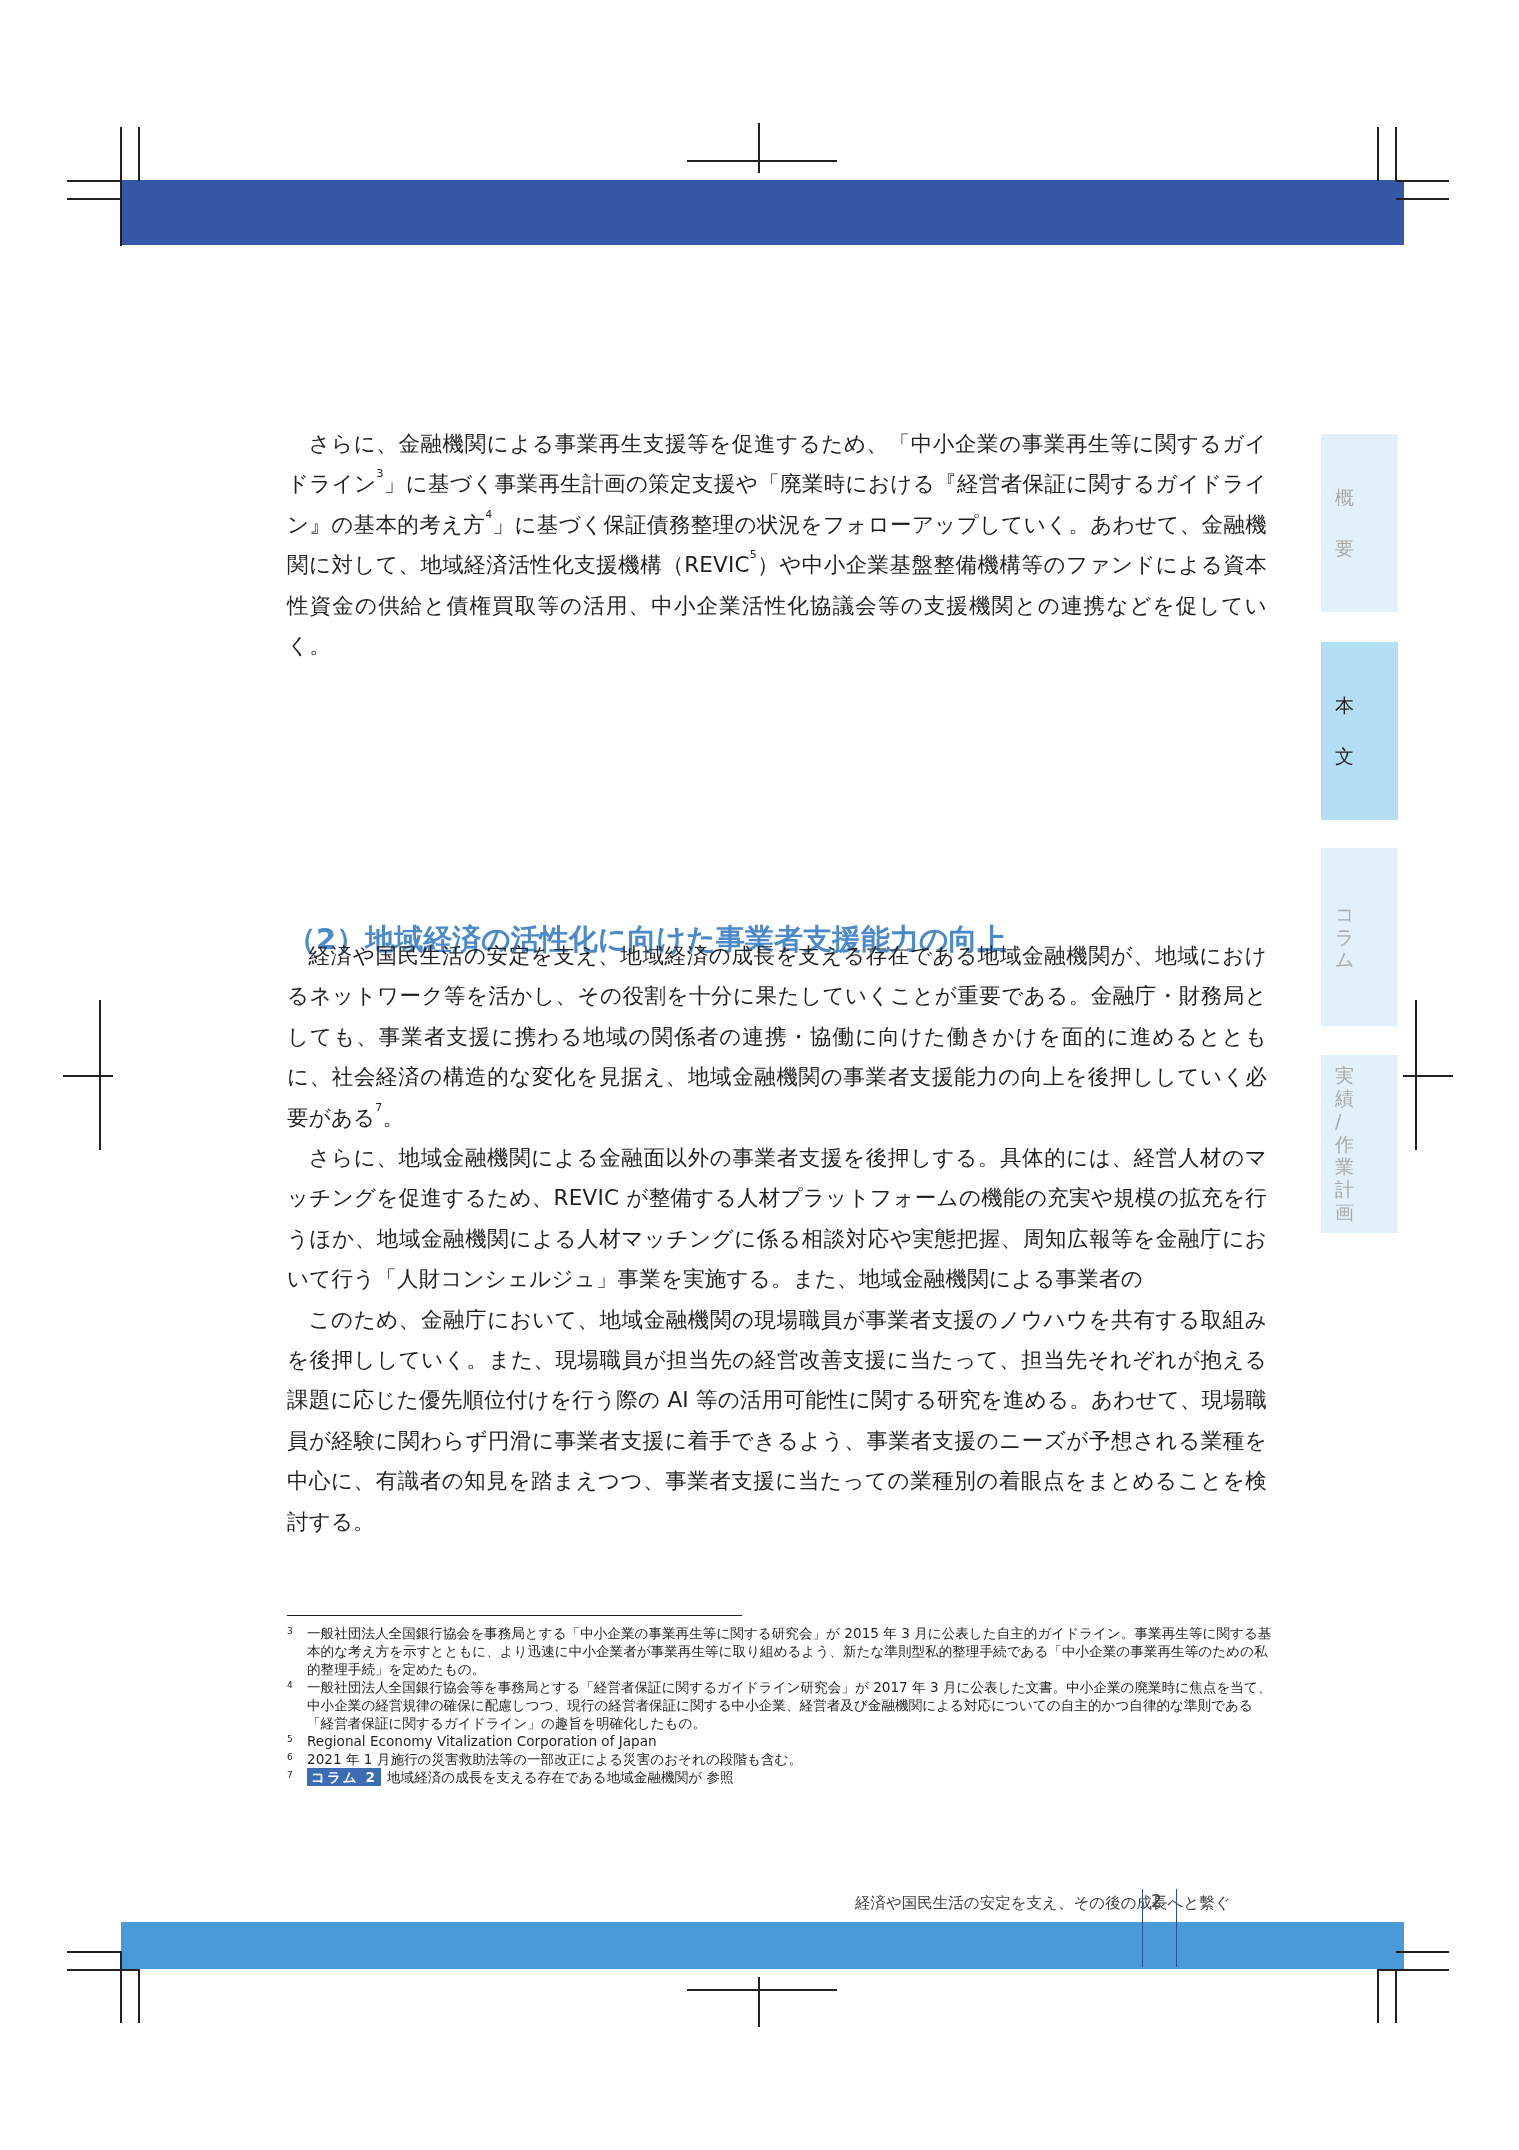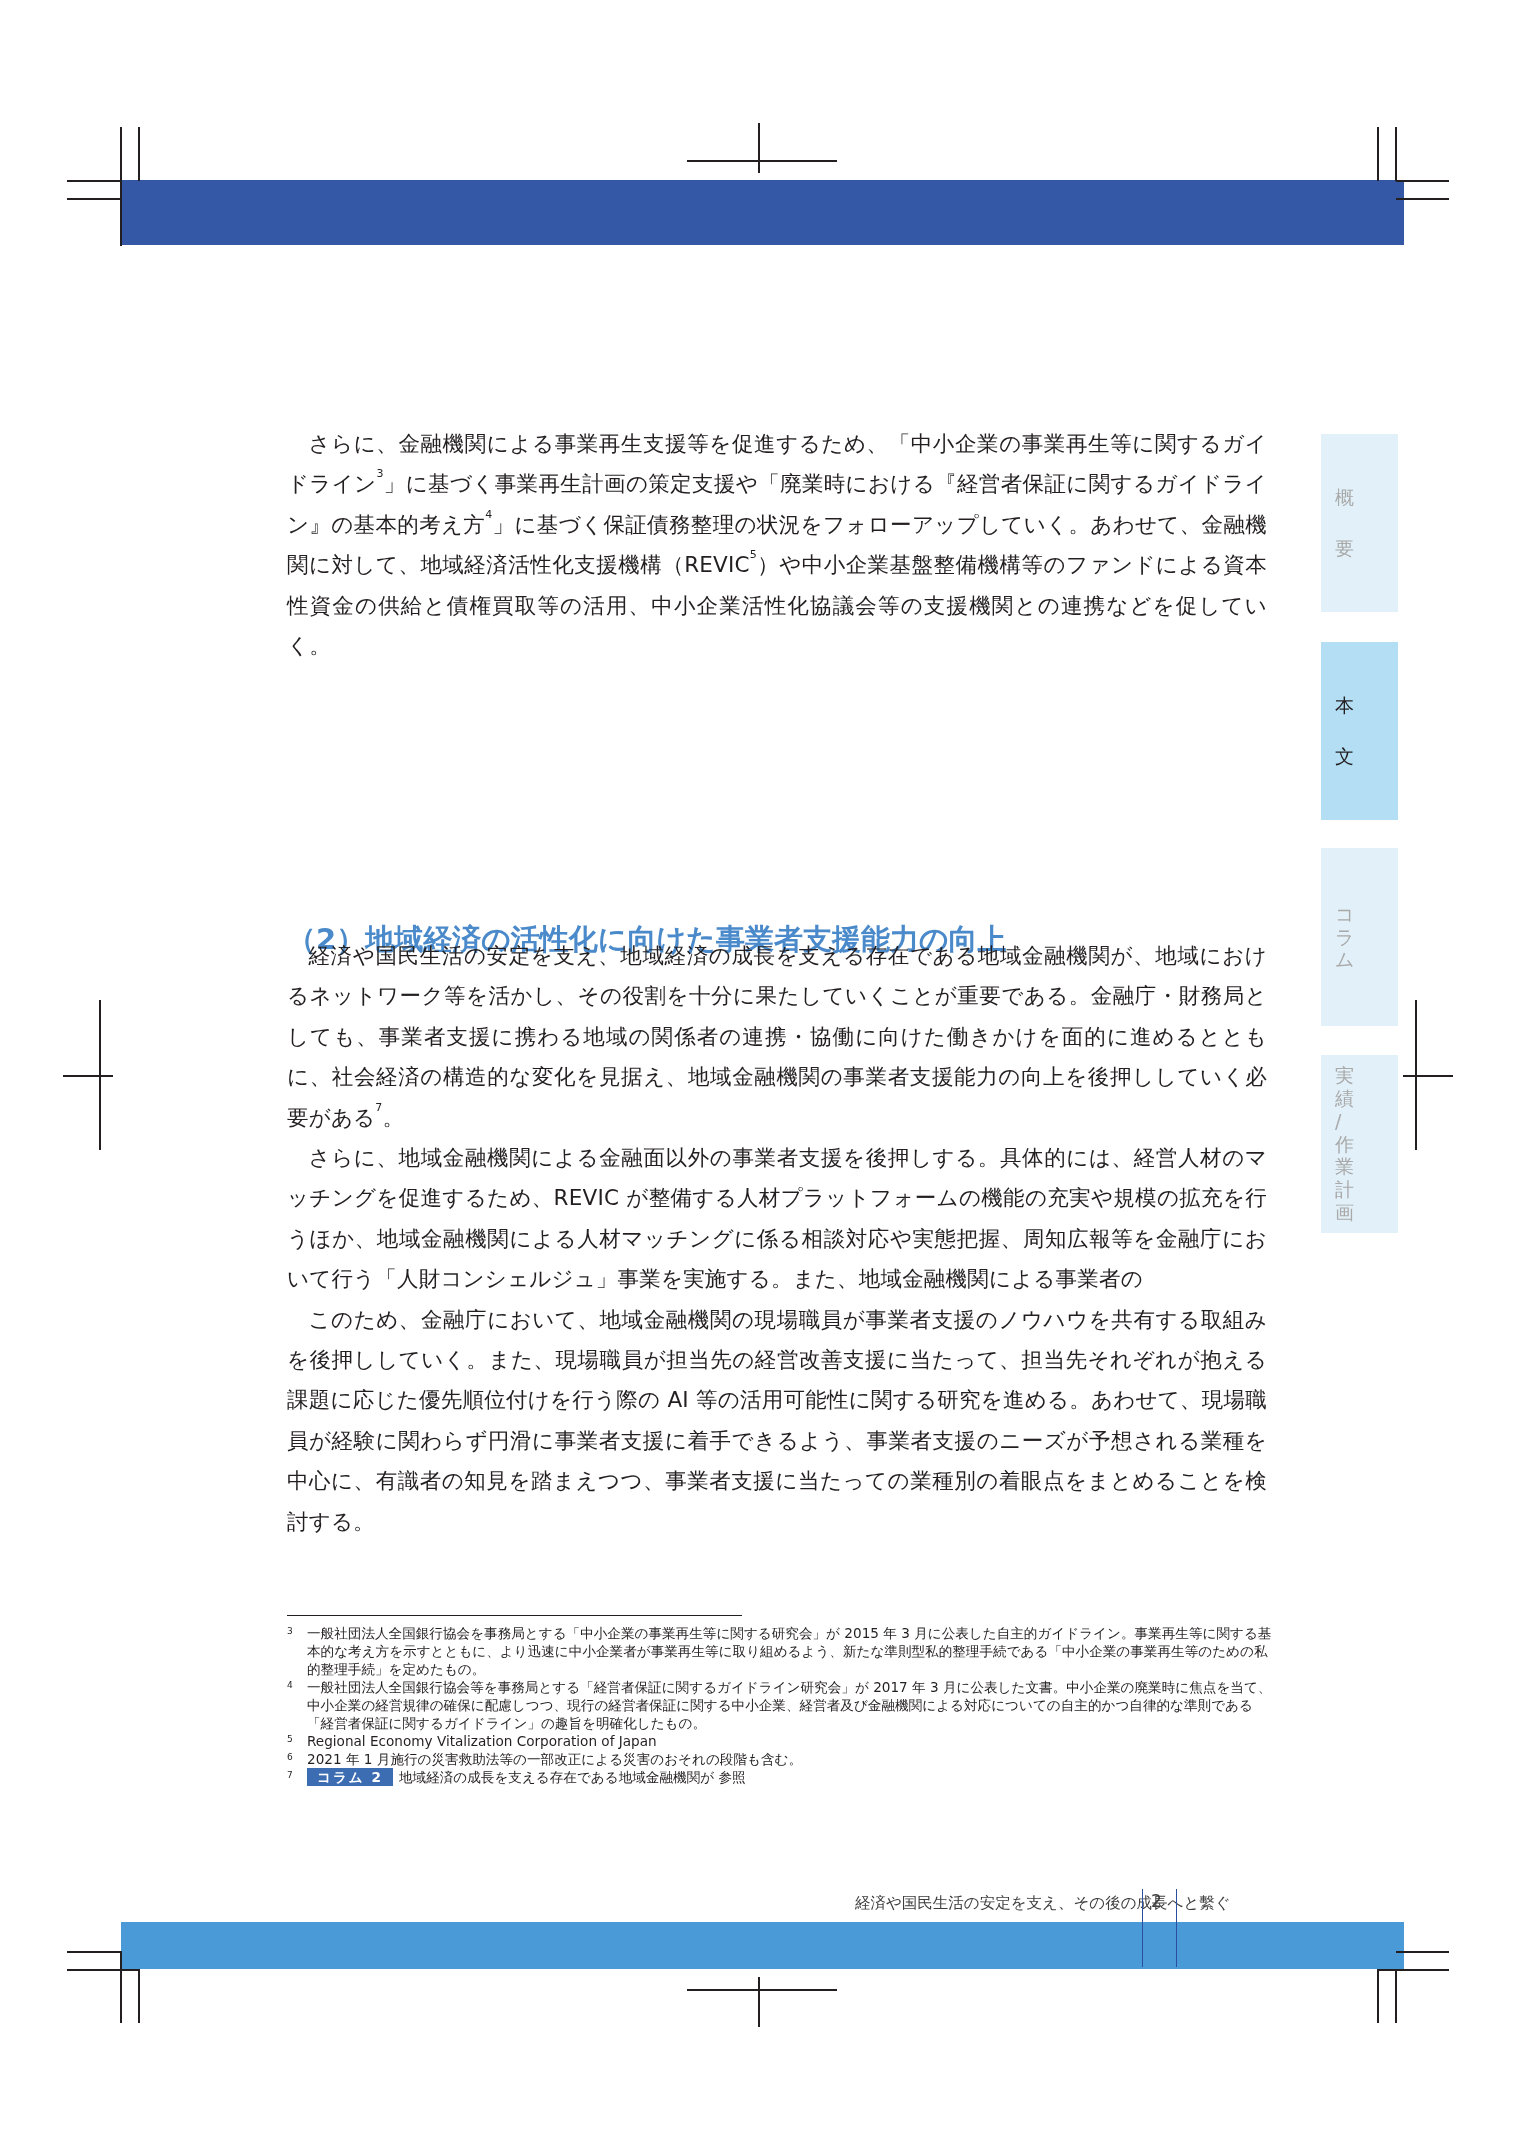--- a/index.html
+++ b/index.html
@@ -25,21 +25,21 @@
       font-size:29px; font-weight:bold; color:#4a8acb; line-height:40px;
     }
 
     .fn-rule { position:absolute; left:287px; top:1615px; width:455px; height:1px; background:#231f20; }
     .footnotes {
       position:absolute; left:287px; top:1624px; width:985px;
       font-size:13.6px; line-height:18px; color:#231f20;
     }
     .fn { position:relative; padding-left:20px; }
     .fn .num { position:absolute; left:0; top:-2px; font-size:9px; }
-    .badge { display:inline-block; background:#3c6db3; color:#fff; font-weight:bold; padding:0 10px; margin-right:6px; letter-spacing:2px; }
+    .badge { display:inline-block; background:#3c6db3; color:#fff; font-weight:bold; padding:0 4px; margin-right:6px; letter-spacing:2px; }
 
     .tab {
       position:absolute; left:1321px; width:77px; height:178px;
       display:flex; flex-direction:column; align-items:flex-start; justify-content:center;
       padding-left:14px; box-sizing:border-box;
       font-size:19px; color:#a9a9a9;
     }
     .tab .ch { line-height:1.2; }
     .tab.spaced .ch { margin:14px 0; }
     .tab.inactive { background:#e2f1f9; }

